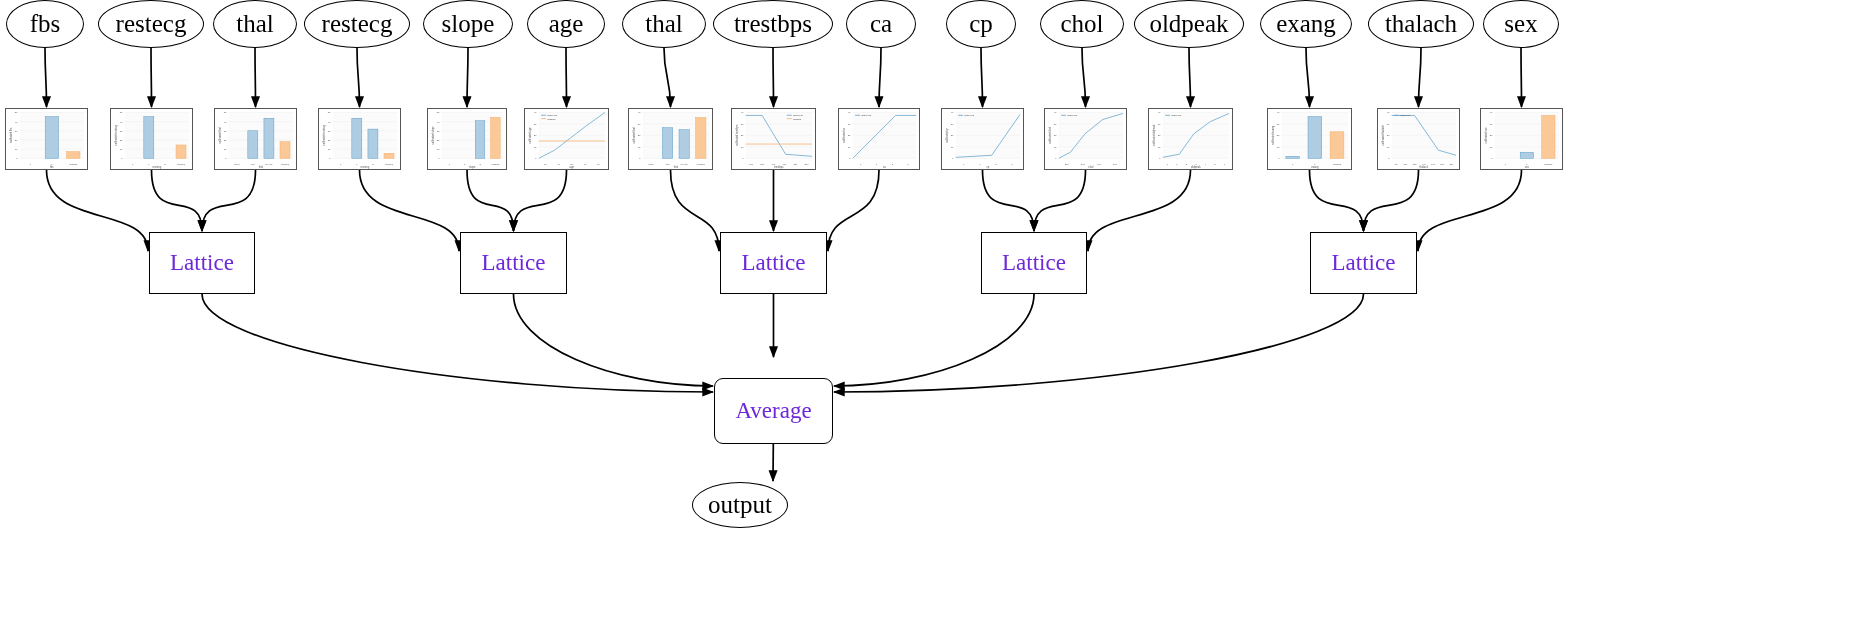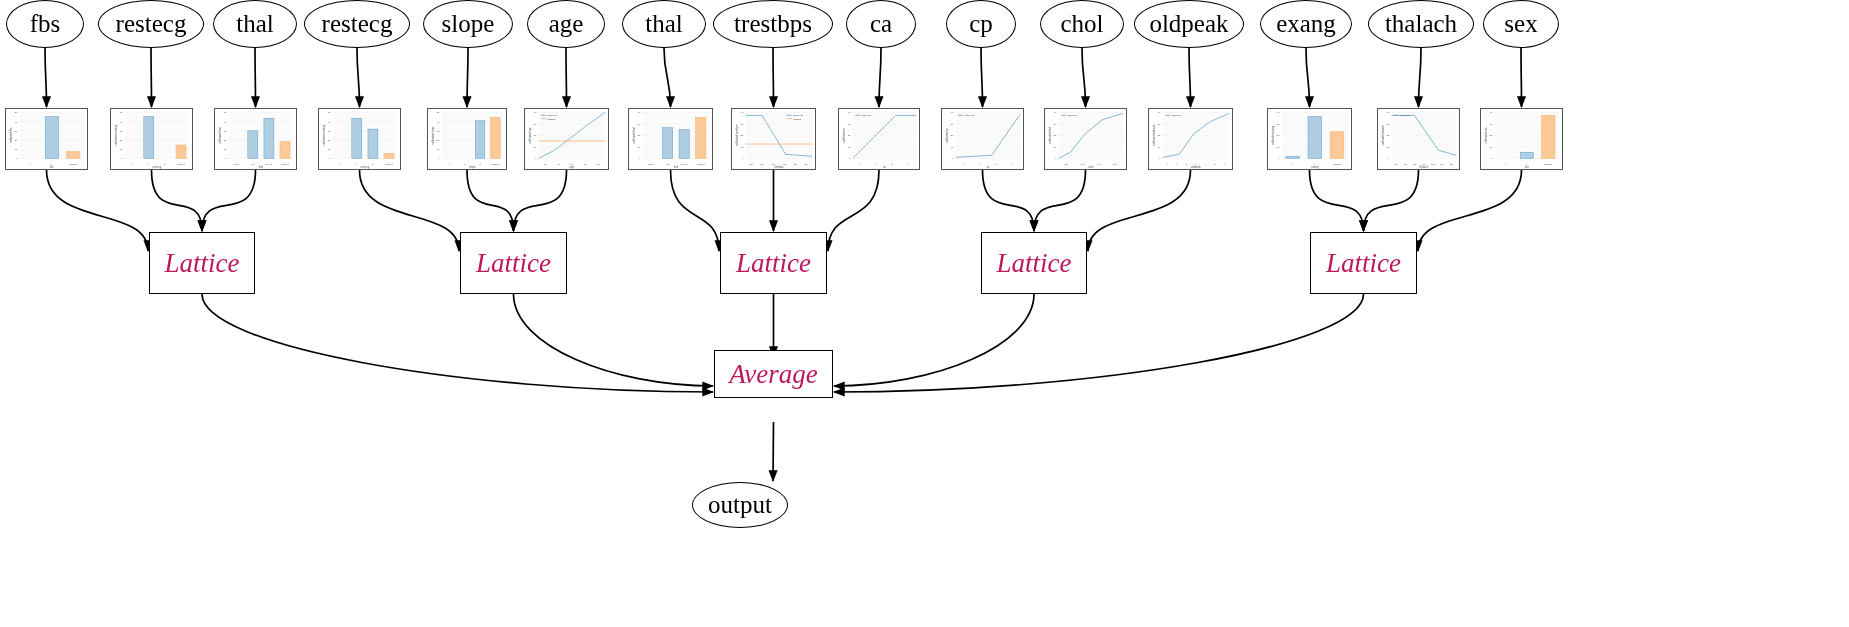--- a/index.html
+++ b/index.html
@@ -5,21 +5,21 @@
   html,body{margin:0;padding:0;background:#ffffff;}
   body{width:1849px;height:627px;position:relative;overflow:hidden;
        font-family:"Liberation Serif",serif;}
   #stage{position:absolute;left:0;top:0;width:1849px;height:627px;}
   svg#edges{position:absolute;left:0;top:0;width:1849px;height:627px;pointer-events:none;}
   .node-ellipse{position:absolute;border:1.6px solid #000;border-radius:50%;
       background:#fff;display:flex;align-items:center;justify-content:center;
       font-size:25px;color:#000;box-sizing:border-box;white-space:nowrap;}
   .node-box{position:absolute;border:1.7px solid #000;background:#fff;
       display:flex;align-items:center;justify-content:center;
-      font-size:27px;color:#be185d;box-sizing:border-box;white-space:nowrap;font-style:italic;}
+      font-size:23px;color:#6d28d9;box-sizing:border-box;white-space:nowrap;}
   .panel{position:absolute;background:#fff;border:1.6px solid #555;
       box-sizing:border-box;overflow:hidden;}
   .panel .plotsvg{display:block;width:100%;height:100%;}
 </style>
 </head>
 <body>
 
 <div id="stage">
   <svg id="edges" viewBox="0 0 1849 627" preserveAspectRatio="none">
     <defs>
@@ -513,20 +513,20 @@
       </div>
       <div class="node-box" style="left: 720px; top: 232px; width: 107px; height: 62px;">
         <span>Lattice</span>
       </div>
       <div class="node-box" style="left: 981px; top: 232px; width: 106px; height: 62px;">
         <span>Lattice</span>
       </div>
       <div class="node-box" style="left: 1310px; top: 232px; width: 107px; height: 62px;">
         <span>Lattice</span>
       </div>
-      <div class="node-box" style="left: 714px; top: 350px; width: 119px; height: 48px;">
+      <div class="node-box" style="left: 714px; top: 378px; width: 119px; height: 66px; border-radius: 9px;">
         <span>Average</span>
       </div>
       <div class="node-ellipse" style="left: 692px; top: 482px; width: 96px; height: 46px;">
         <span>output</span>
       </div>
     </div>
 </div>
 
 </body></html>

